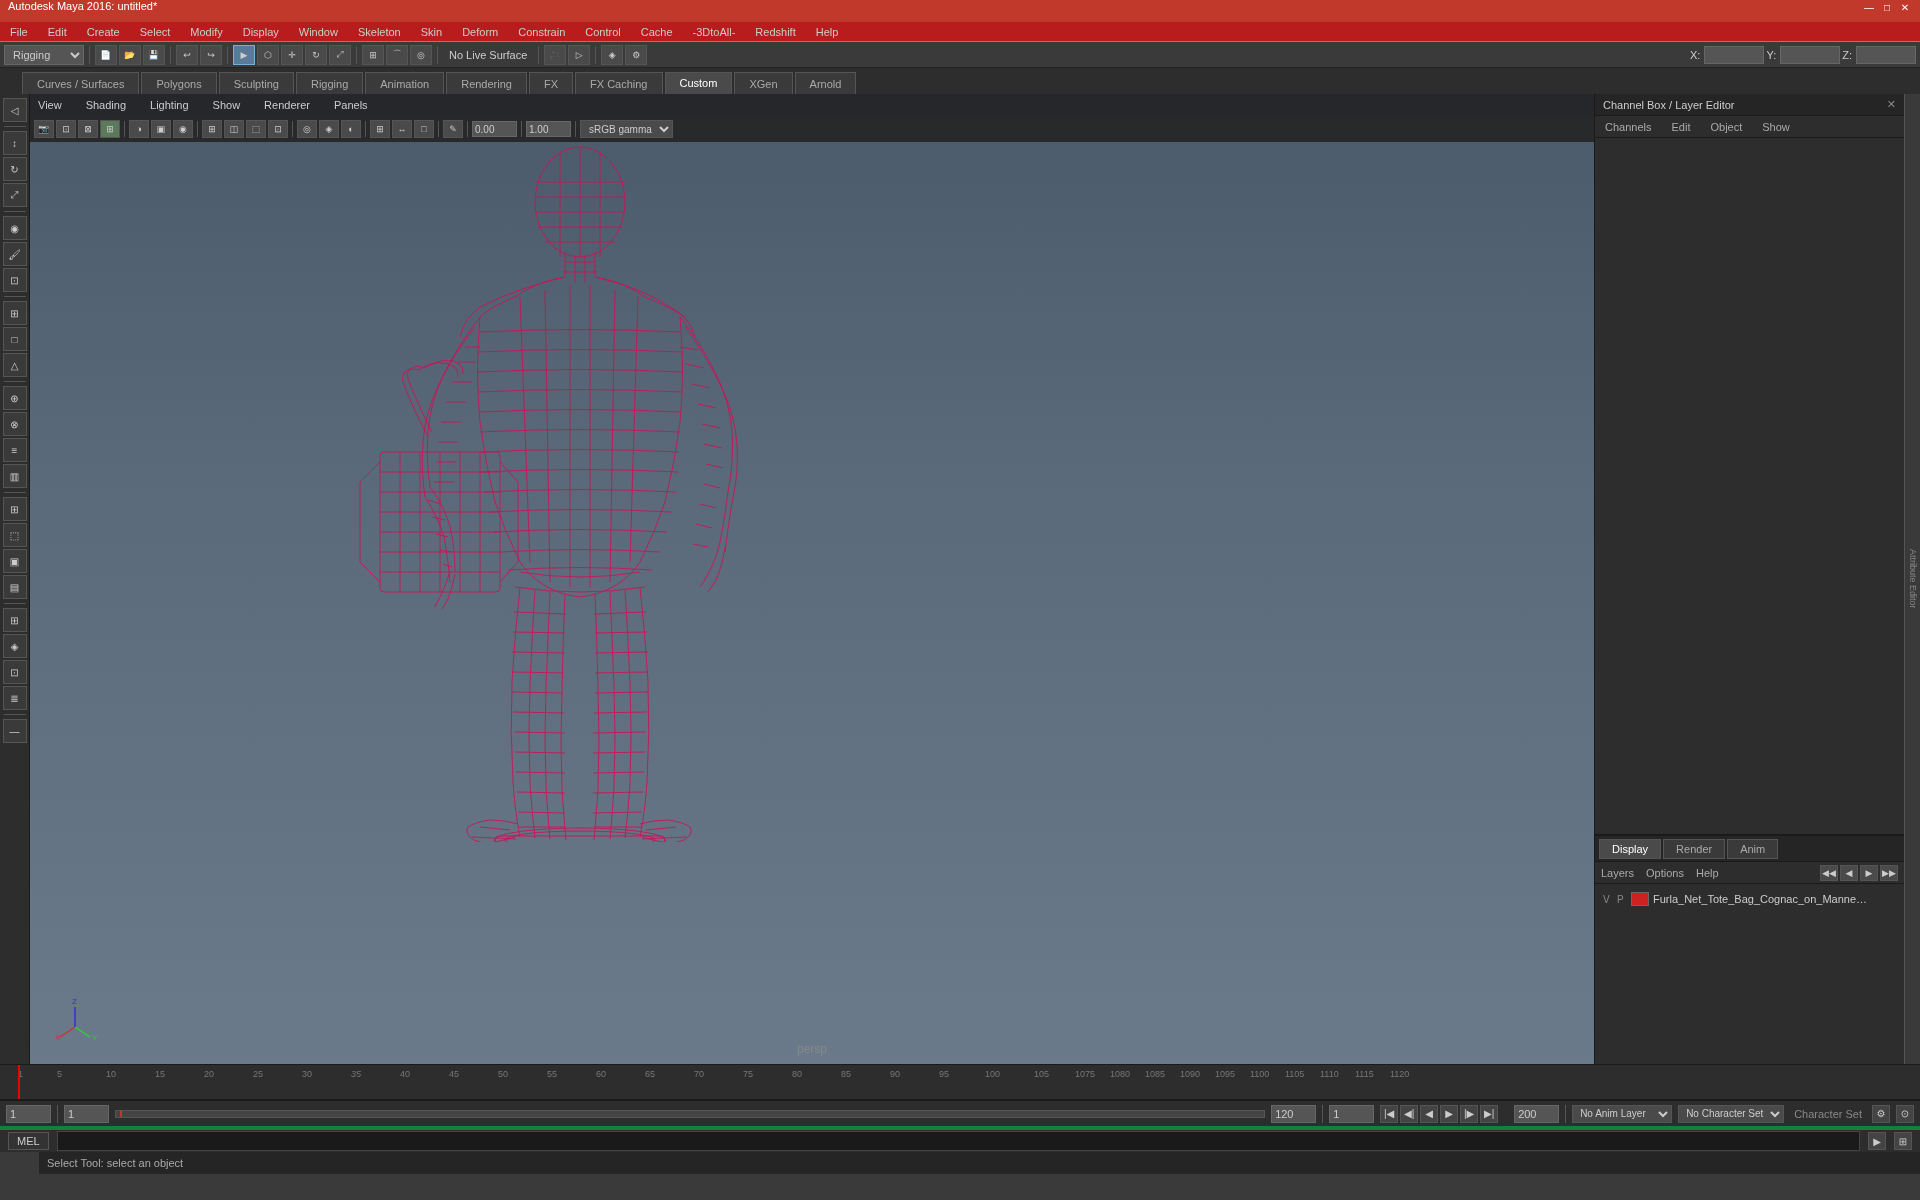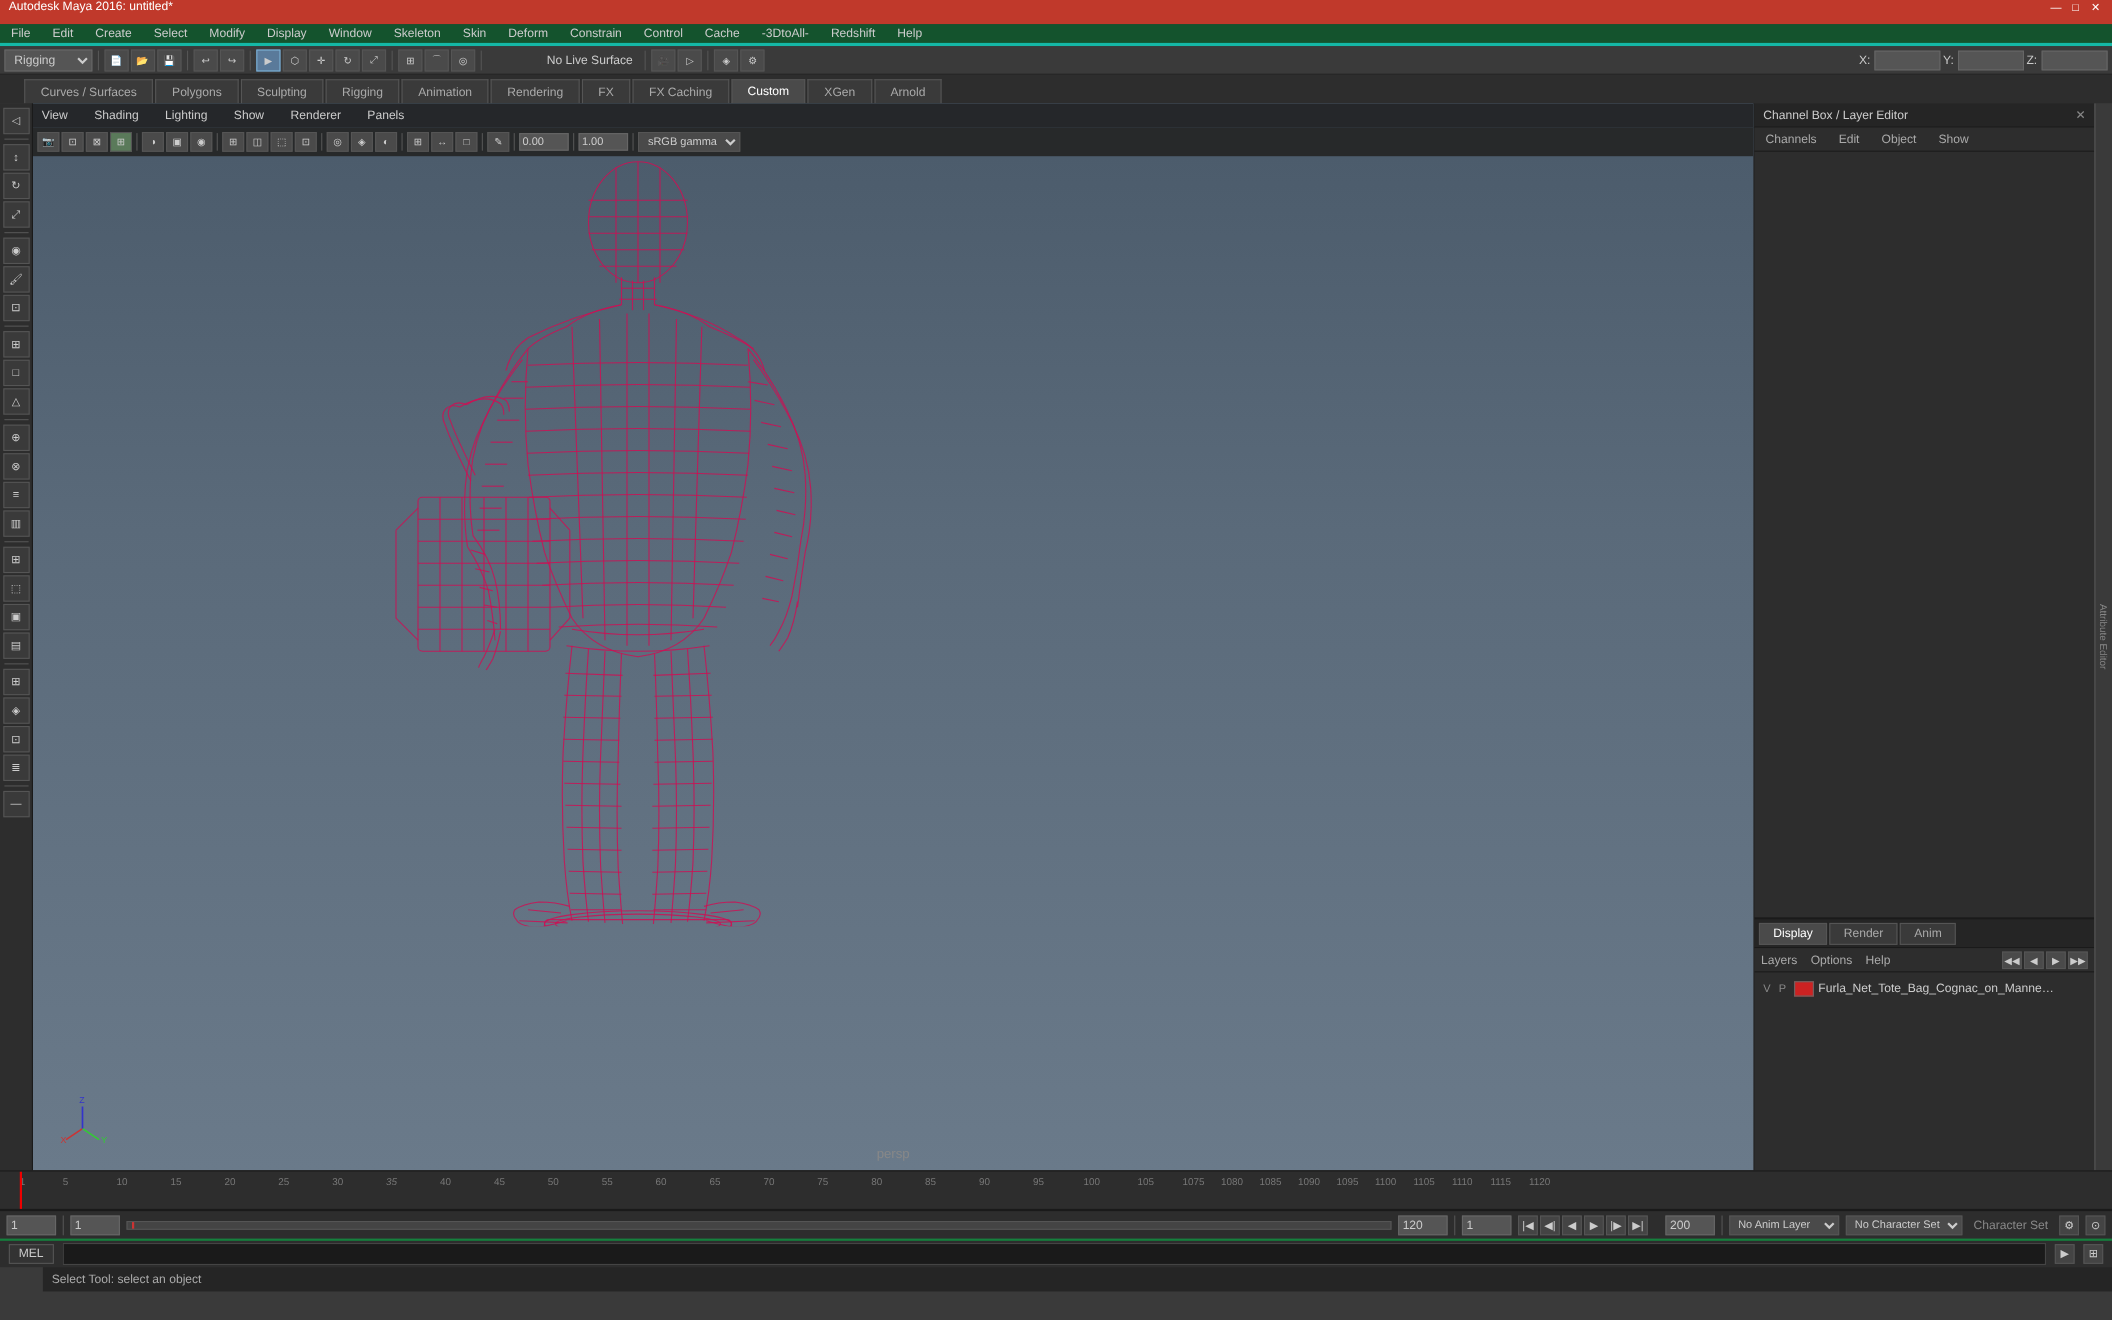--- a/index.html
+++ b/index.html
@@ -37,26 +37,26 @@
       justify-content: center;
       cursor: pointer;
       font-size: 10px;
       color: white;
     }
 
     
     #menu-bar {
       width: 100%;
       height: 20px;
-      background: #14532d;
+      background: #b91c1c;
       display: flex;
       align-items: center;
       padding: 0 6px;
       gap: 12px;
-      border-bottom: 3px solid #14b8a6;
+      border-bottom: 1px solid #14b8a6;
     }
     .menu-item {
       cursor: pointer;
       color: #cccccc;
       font-size: 11px;
       padding: 2px 4px;
     }
 
     
     #toolbar1 {
@@ -95,21 +95,20 @@
       cursor: pointer;
       font-size: 9px;
       color: #ccc;
     }
     .tb-btn.active { background: #5a7a9a; border-color: #7aafd4; }
     .no-live-surface {
       font-size: 11px;
       color: #ccc;
       padding: 0 6px;
       background: #3a3a3a;
-      margin-left: 48px;
     }
     .xyz-inputs {
       display: flex;
       align-items: center;
       gap: 2px;
     }
     .xyz-label {
       font-size: 11px;
       color: #ccc;
       margin-right: 2px;
@@ -501,21 +500,21 @@
 
     
     #script-bar {
       width: 100%;
       height: 26px;
       background: #2d2d2d;
       display: flex;
       align-items: center;
       padding: 0 8px;
       gap: 8px;
-      border-top: 2px solid #15803d;
+      border-top: 4px solid #15803d;
     }
     .script-label {
       font-size: 11px;
       color: #ccc;
       background: #333;
       padding: 2px 8px;
       border: 1px solid #555;
     }
     #script-input {
       flex: 1;

